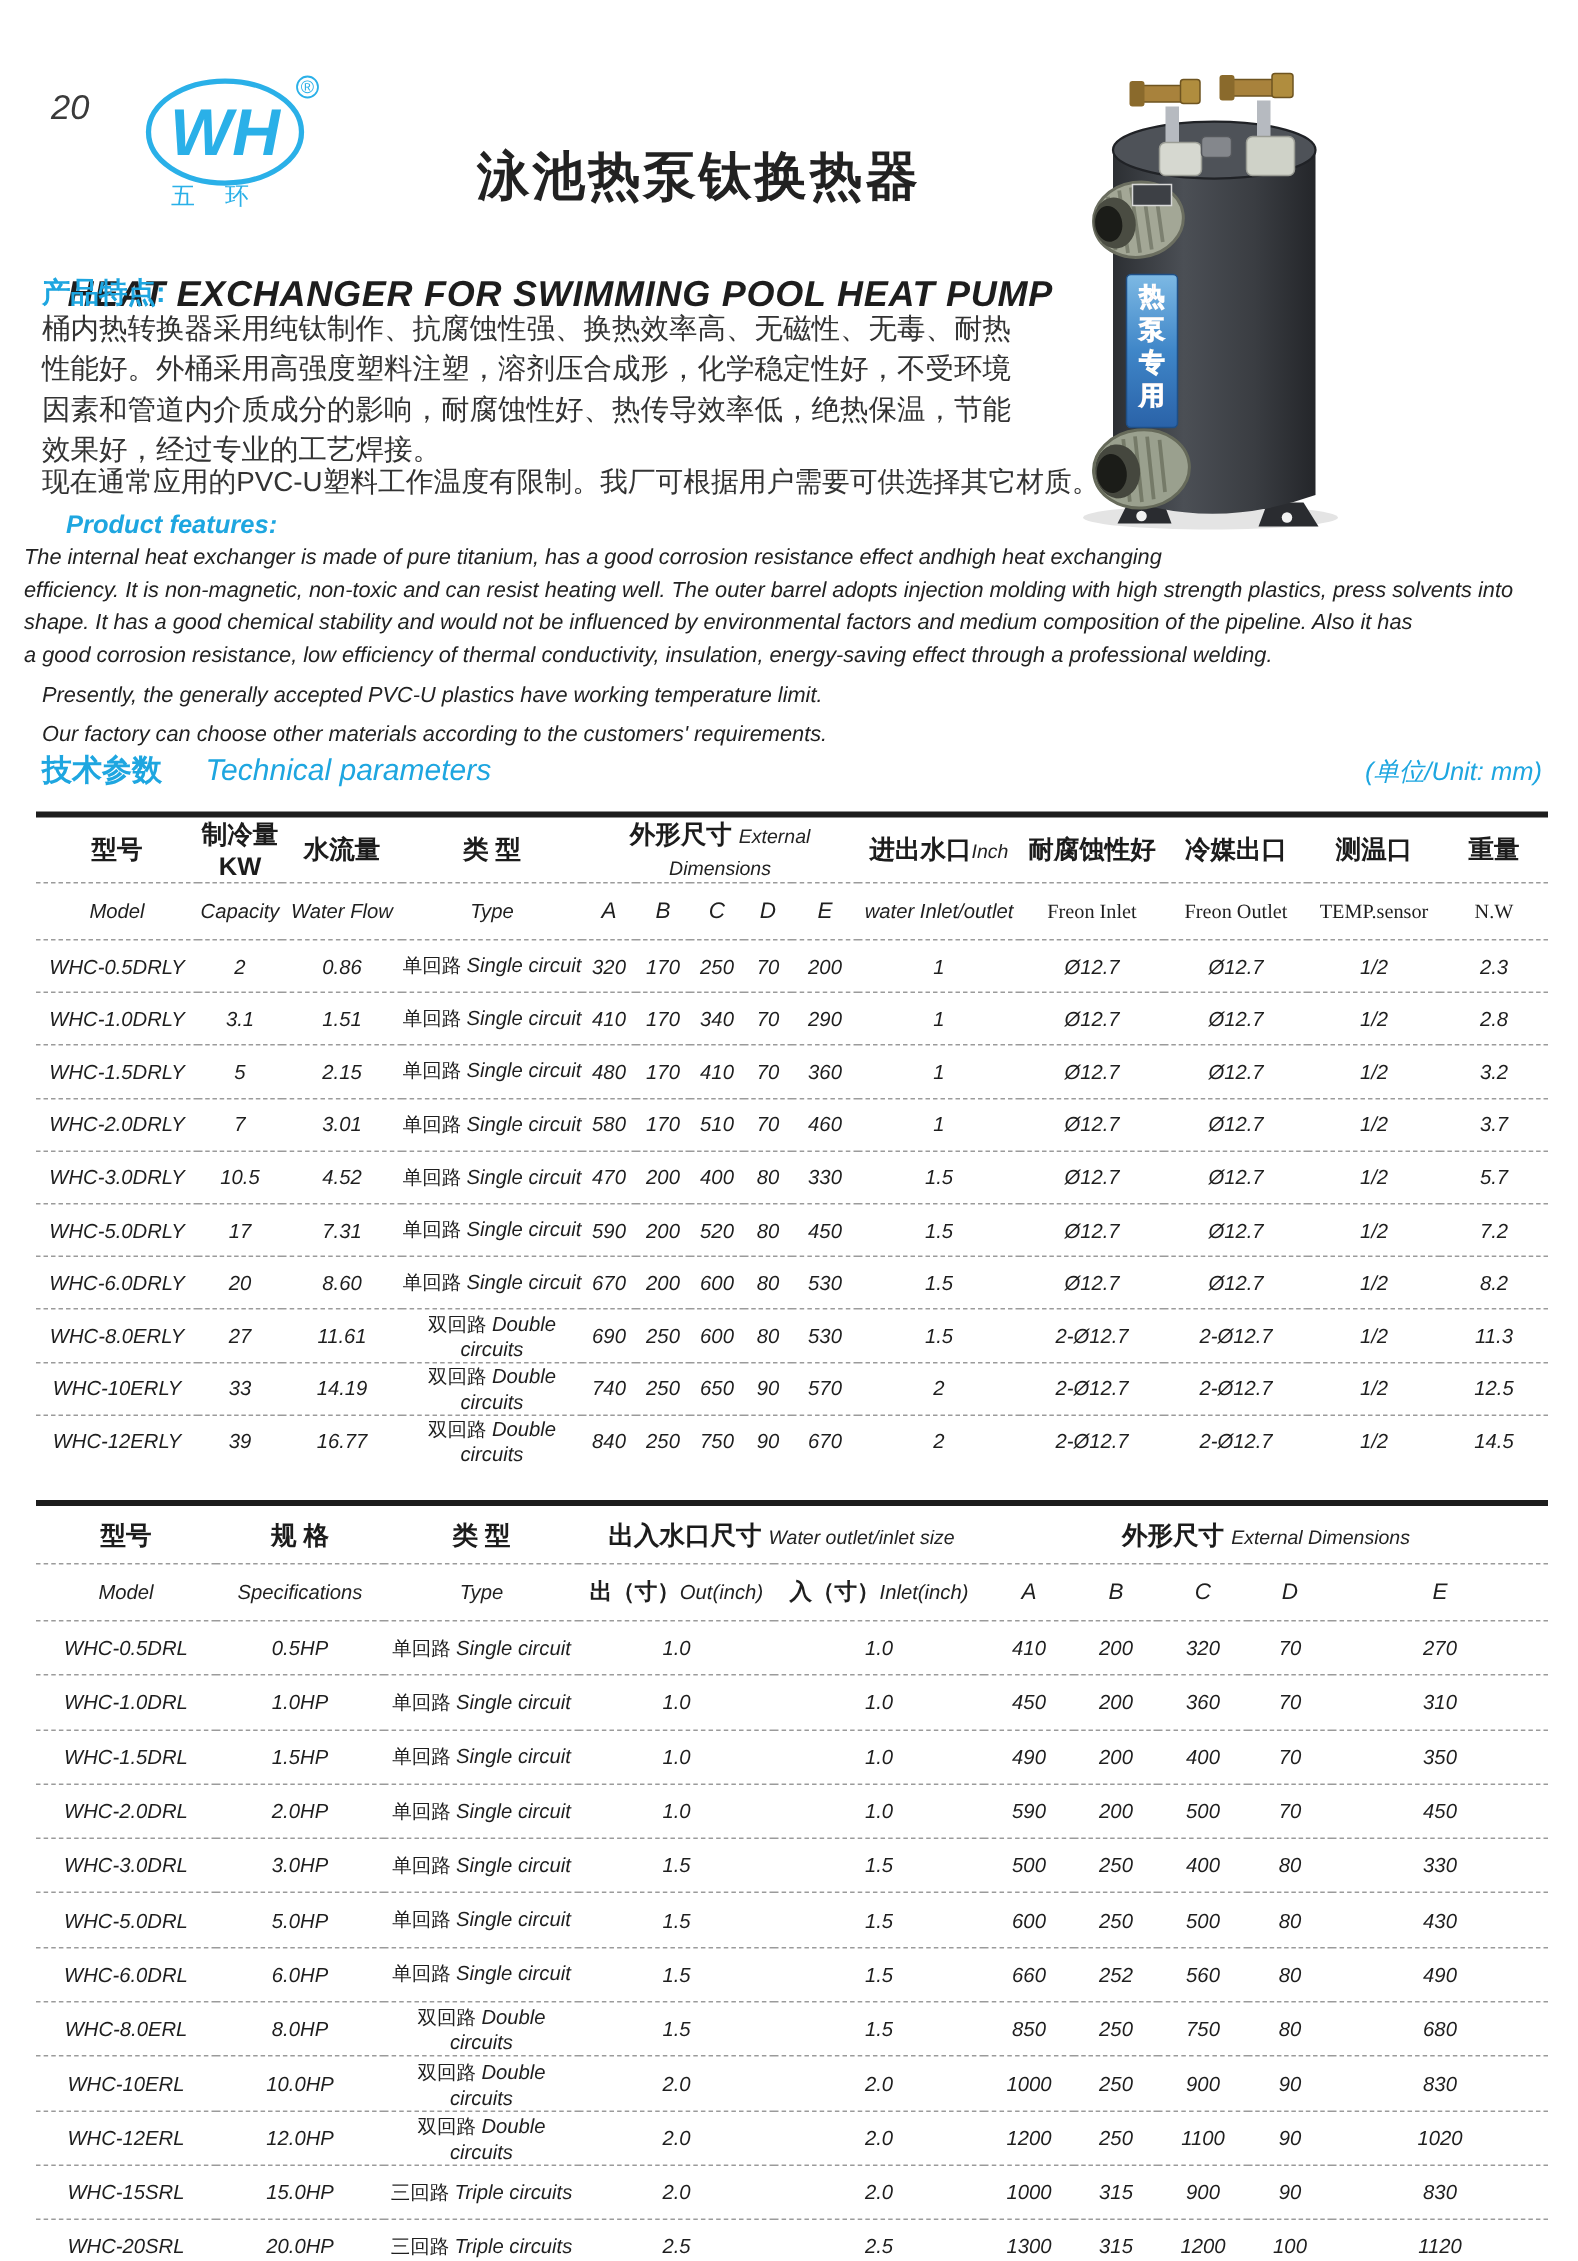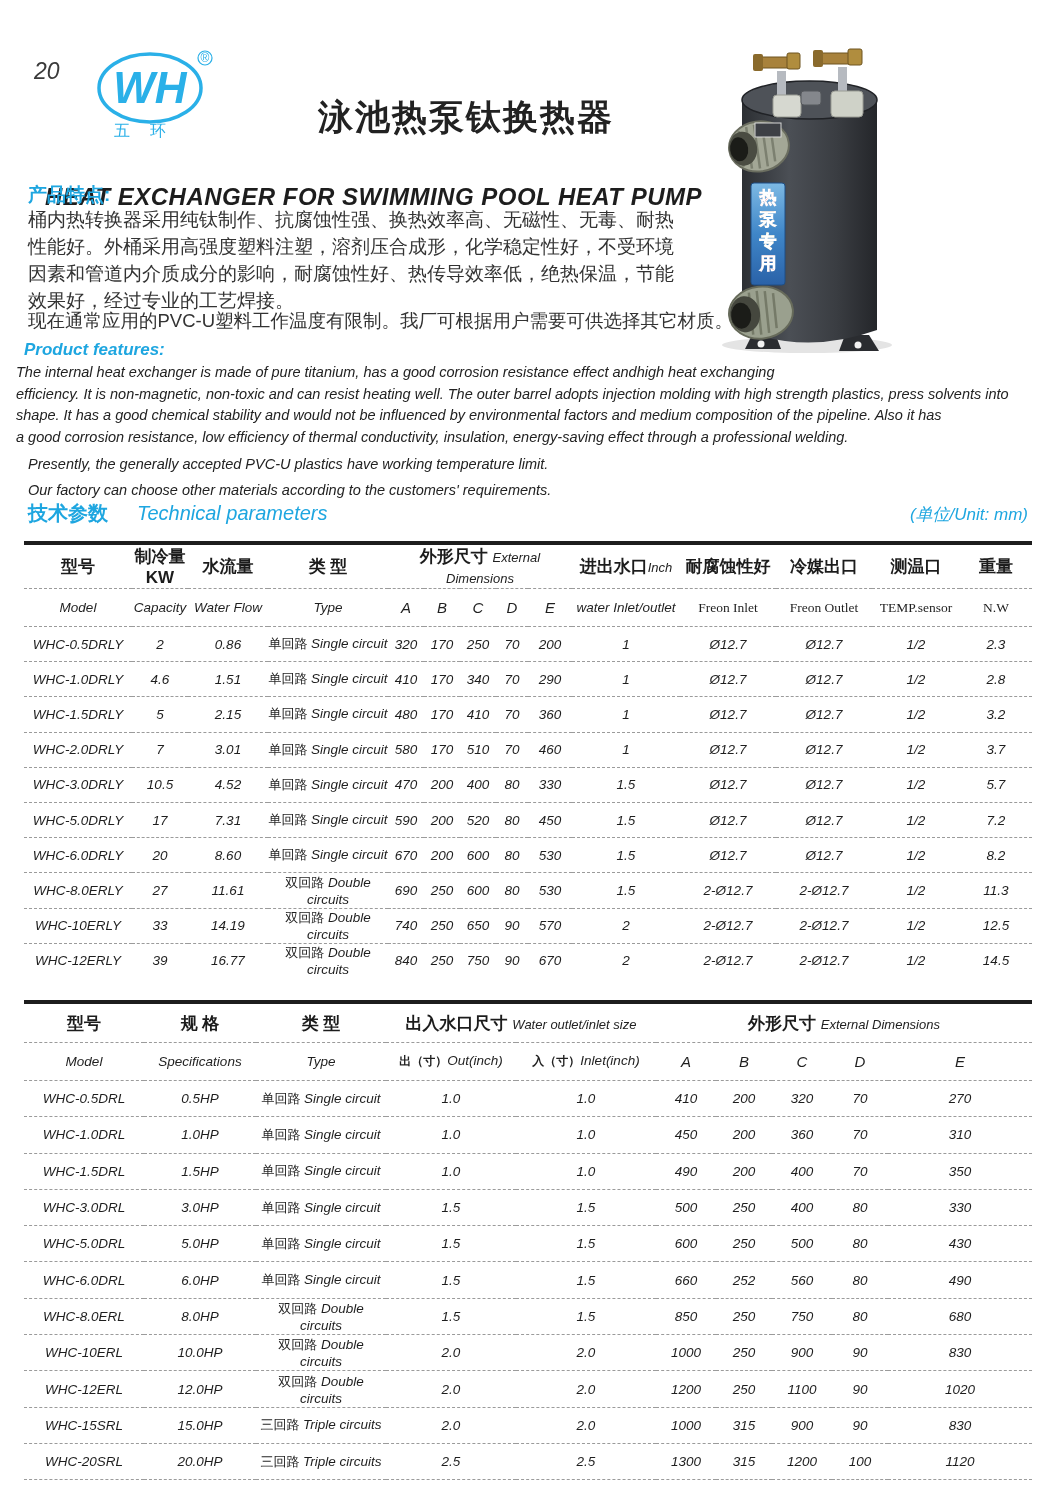--- a/index.html
+++ b/index.html
@@ -6,38 +6,38 @@
   .page{position:relative;width:1052px;height:1507px;background:#fff;overflow:hidden;
         font-family:"Liberation Sans",sans-serif;color:#2a2a2a;}
   .abs{position:absolute;}
   .blue{color:#1ea6e0;}
   .page-num{left:34px;top:58px;font-size:23px;font-style:italic;color:#3a3a3a;}
   .title-zh{left:318px;top:94px;font-size:35px;font-weight:600;letter-spacing:2px;color:#222;}
   .title-en{left:45px;top:139px;font-size:24px;font-weight:bold;font-style:italic;color:#1d1d1d;letter-spacing:.5px;margin-top:44px;}
   .feat-label-zh{left:28px;top:182px;font-size:19px;font-weight:bold;}
   .body-zh{left:28px;top:206px;font-size:19px;line-height:27px;color:#333;width:660px;}
   .note-zh{left:28px;top:308px;font-size:18.5px;color:#333;}
-  .feat-label-en{left:24px;top:340px;font-size:17px;font-style:italic;font-weight:bold;}
+  .feat-label-en{left:44px;top:340px;font-size:17px;font-style:italic;font-weight:bold;}
   .body-en{left:16px;top:362px;font-size:14.5px;font-style:italic;line-height:21.5px;color:#222;width:1000px;}
   .note-en{left:28px;top:451px;font-size:14.5px;font-style:italic;line-height:26px;color:#222;}
   .tech-row{left:28px;top:500px;width:1000px;display:flex;align-items:baseline;}
   .tech-zh{font-size:20px;font-weight:bold;text-align:right;}
   .tech-en{font-size:20px;font-style:italic;margin-left:29px;}
   .tech-unit{margin-left:auto;font-size:17px;font-style:italic;}
   table{border-collapse:collapse;table-layout:fixed;width:1008px;}
   .t-wrap1{left:24px;top:541px;}
   .t-wrap2{left:24px;top:1000px;}
   table{border-top:4px solid #1d1d1d;}
   td,th{padding:0;text-align:center;vertical-align:middle;font-weight:normal;}
   .hz th{font-size:17px;font-weight:600;color:#1c1c1c;height:38px;border-bottom:1.5px dashed #9b9b9b;}
   .hz .sub{font-size:13px;font-weight:normal;font-style:italic;color:#222;}
   .he th{font-size:13.5px;font-style:italic;height:37px;border-bottom:1.5px dashed #9b9b9b;color:#1f1f1f;}
   .he .abc{font-size:15px;}
   .he .serif{font-family:"Liberation Serif",serif;font-style:normal;font-size:13.5px;}
-  .he .zh-inline{font-style:normal;font-weight:600;font-size:12px;}
+  .he .zh-inline{font-style:normal;font-weight:600;font-size:15px;}
   tbody td{font-size:13.5px;font-style:italic;height:34.2px;border-bottom:1.5px dashed #9b9b9b;color:#1e1e1e;}
   tbody td .zh{font-style:normal;font-size:13px;}
   .t1 tbody tr:last-child td{border-bottom:none;}
   .t2 tbody td{height:35.3px;}
   
   .logo{left:90px;top:48px;width:130px;height:92px;}
   
   .photo{left:695px;top:45px;width:220px;height:312px;}
 </style>
 </head>
@@ -217,21 +217,21 @@
             <td>70</td>
             <td>200</td>
             <td>1</td>
             <td>Ø12.7</td>
             <td>Ø12.7</td>
             <td>1/2</td>
             <td>2.3</td>
           </tr>
           <tr>
             <td>WHC-1.0DRLY</td>
-            <td>4.6</td>
+            <td>3.1</td>
             <td>1.51</td>
             <td><span class="zh">单回路 </span><span>Single circuit</span></td>
             <td>410</td>
             <td>170</td>
             <td>340</td>
             <td>70</td>
             <td>290</td>
             <td>1</td>
             <td>Ø12.7</td>
             <td>Ø12.7</td>
@@ -446,20 +446,32 @@
             <td><span class="zh">单回路 </span><span>Single circuit</span></td>
             <td>1.0</td>
             <td>1.0</td>
             <td>490</td>
             <td>200</td>
             <td>400</td>
             <td>70</td>
             <td>350</td>
           </tr>
           <tr>
+            <td>WHC-2.0DRL</td>
+            <td>2.0HP</td>
+            <td><span class="zh">单回路 </span><span>Single circuit</span></td>
+            <td>1.0</td>
+            <td>1.0</td>
+            <td>590</td>
+            <td>200</td>
+            <td>500</td>
+            <td>70</td>
+            <td>450</td>
+          </tr>
+          <tr>
             <td>WHC-3.0DRL</td>
             <td>3.0HP</td>
             <td><span class="zh">单回路 </span><span>Single circuit</span></td>
             <td>1.5</td>
             <td>1.5</td>
             <td>500</td>
             <td>250</td>
             <td>400</td>
             <td>80</td>
             <td>330</td>

